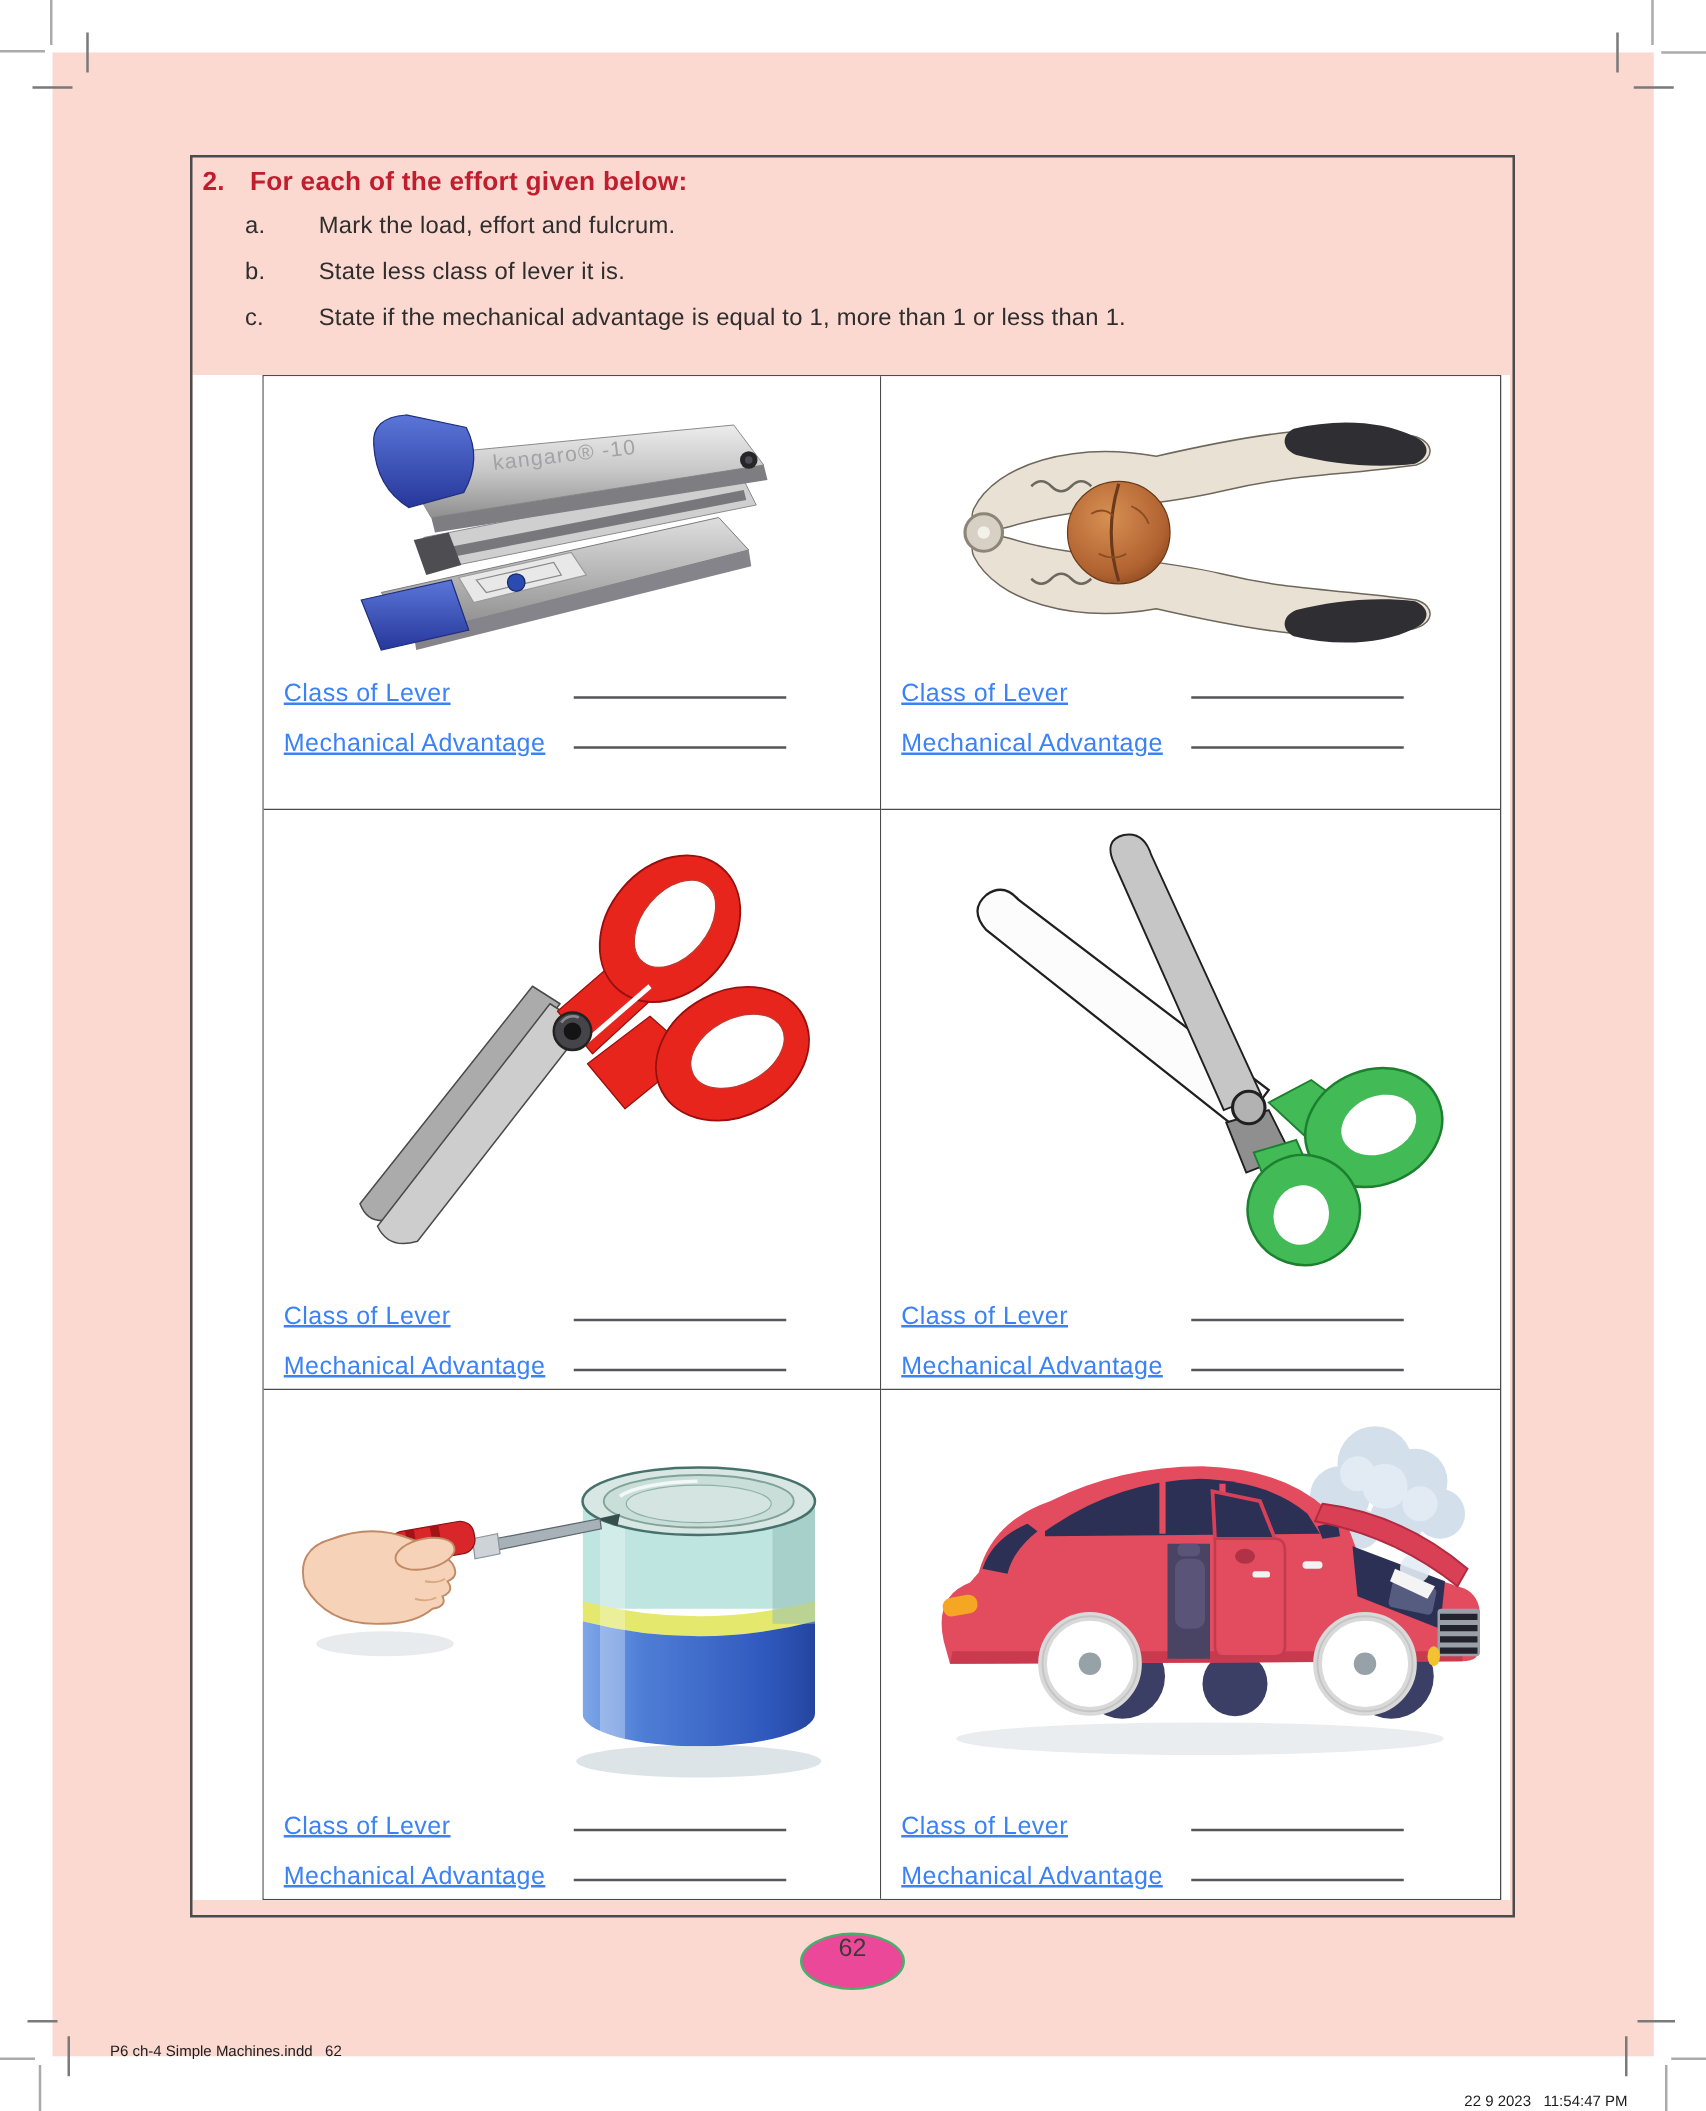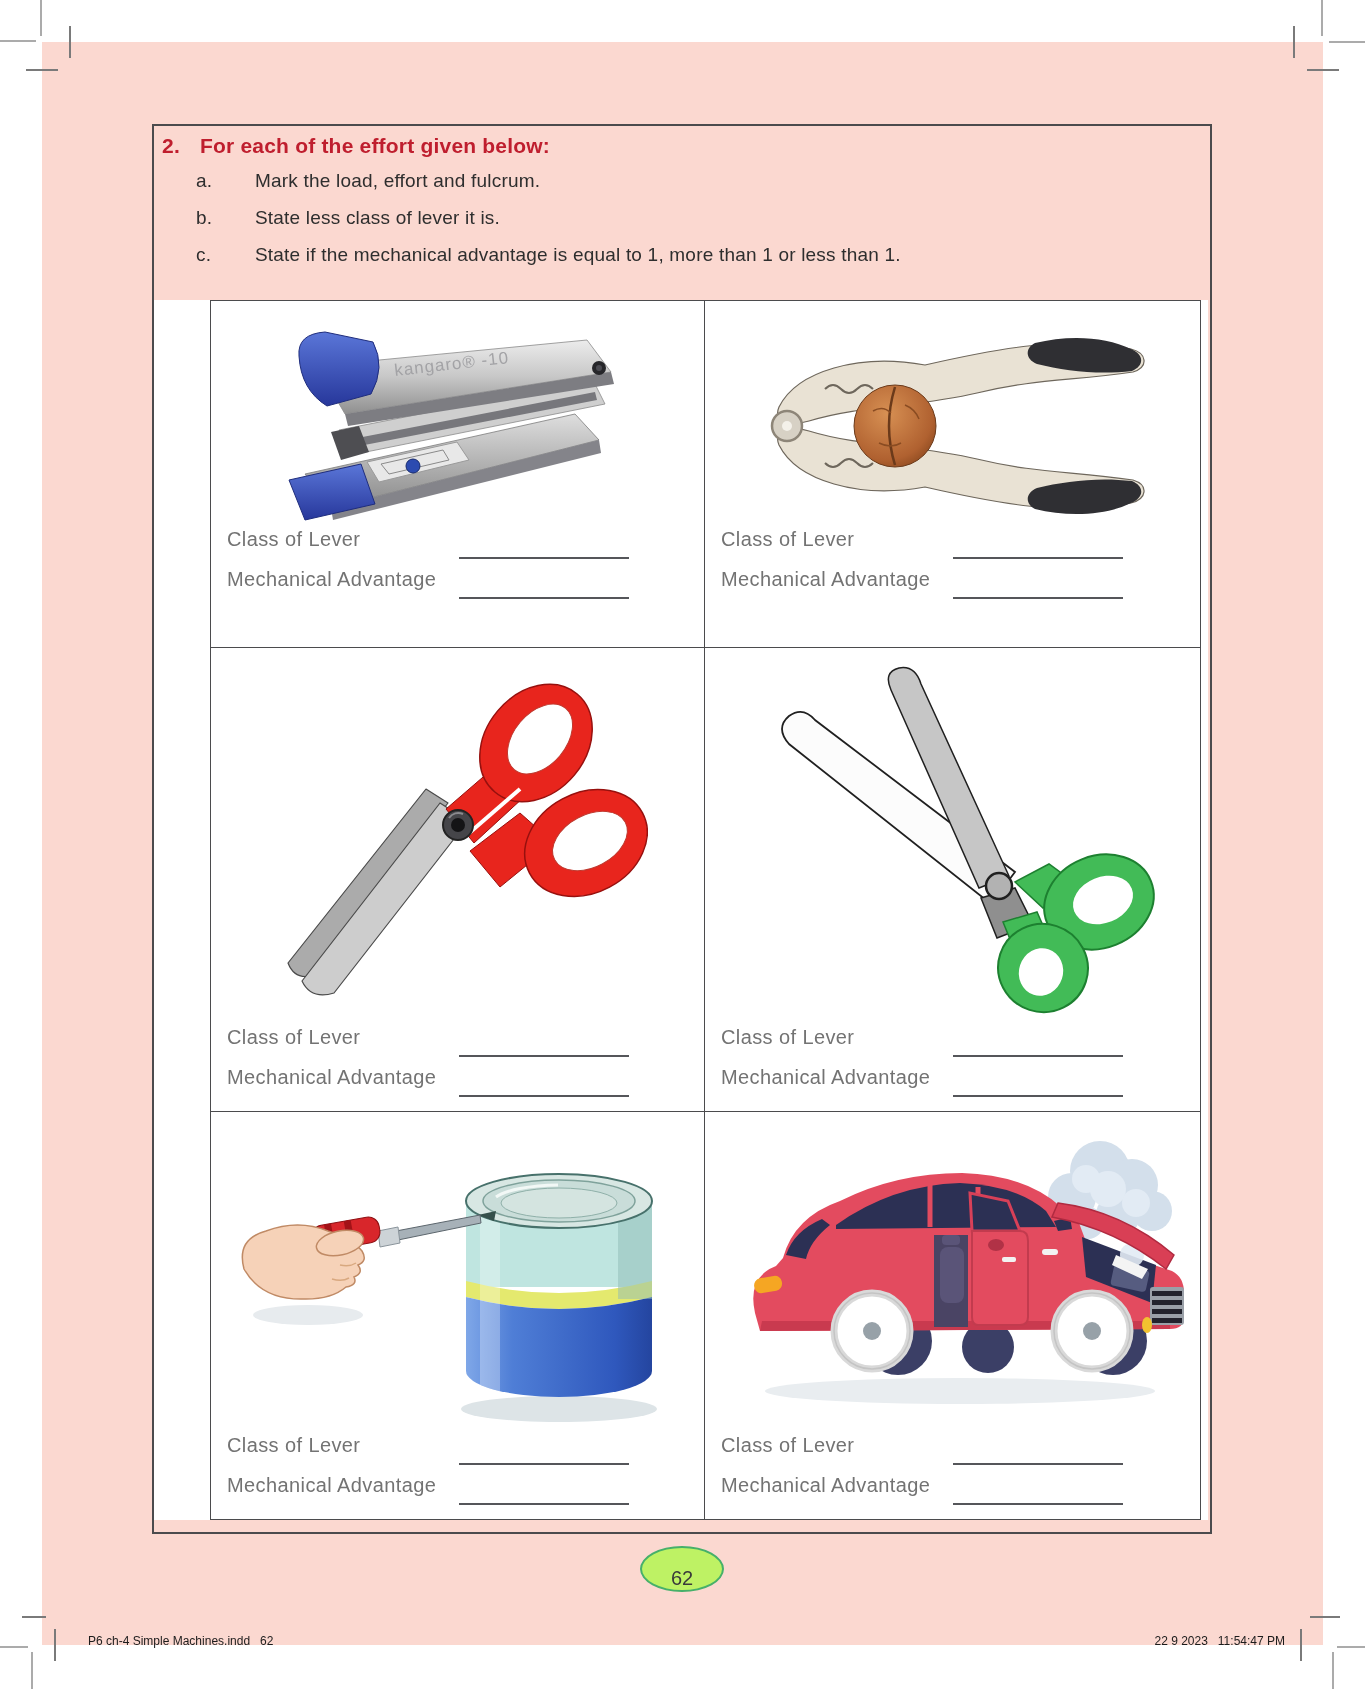--- a/index.html
+++ b/index.html
@@ -27,30 +27,30 @@
     border:1.5px solid #4b4b4d;background:#fff;
   }
   .cell{position:relative;background:#fff;}
   .cell.bR{border-right:1.5px solid #4b4b4d;}
   .cell.bB{border-bottom:1.5px solid #4b4b4d;}
   .figure{position:absolute;left:0;right:0;top:4px;bottom:100px;display:flex;align-items:center;justify-content:center;}
   .figure.tall{bottom:88px;}
   .labels{position:absolute;left:16px;right:14px;bottom:40px;}
   .labels.low{bottom:6px;}
   .lrow{position:relative;height:40px;}
-  .ltext{position:absolute;left:0;bottom:16px;font-size:20px;color:#737373;letter-spacing:.4px;white-space:nowrap;}
+  .ltext{position:absolute;left:0;bottom:0;font-size:20px;color:#3b82f6;letter-spacing:.4px;white-space:nowrap;text-decoration:underline;}
   .blank{position:absolute;left:232px;width:170px;bottom:8px;height:0;border-bottom:2px solid #55565a;}
   .page-oval{
-    position:absolute;left:640px;top:1546px;width:80px;height:42px;background:#bef264;
-    border:2px solid #46b06a;border-radius:50%;display:flex;align-items:flex-end;justify-content:center;
+    position:absolute;left:640px;top:1546px;width:80px;height:42px;background:#ec4899;
+    border:2px solid #46b06a;border-radius:50%;display:flex;align-items:flex-start;justify-content:center;
     font-size:20px;color:#3a3a3a;
   }
   .footer{position:absolute;top:1634px;font-size:12px;color:#1c1c1c;white-space:pre;}
   .footer-left{left:88px;}
-  .footer-right{right:80px;}
+  .footer-right{right:63px;margin-top:40px;}
 </style>
 </head>
 <body>
 
 <div class="pink-bg"></div>
 
 <div class="cm light" style="left:0;top:40px;width:36px;height:2px;"></div>
 <div class="cm light" style="left:40px;top:0;width:2px;height:36px;"></div>
 <div class="cm dark" style="left:69px;top:26px;width:2px;height:32px;"></div>
 <div class="cm dark" style="left:26px;top:69px;width:32px;height:2px;"></div>

